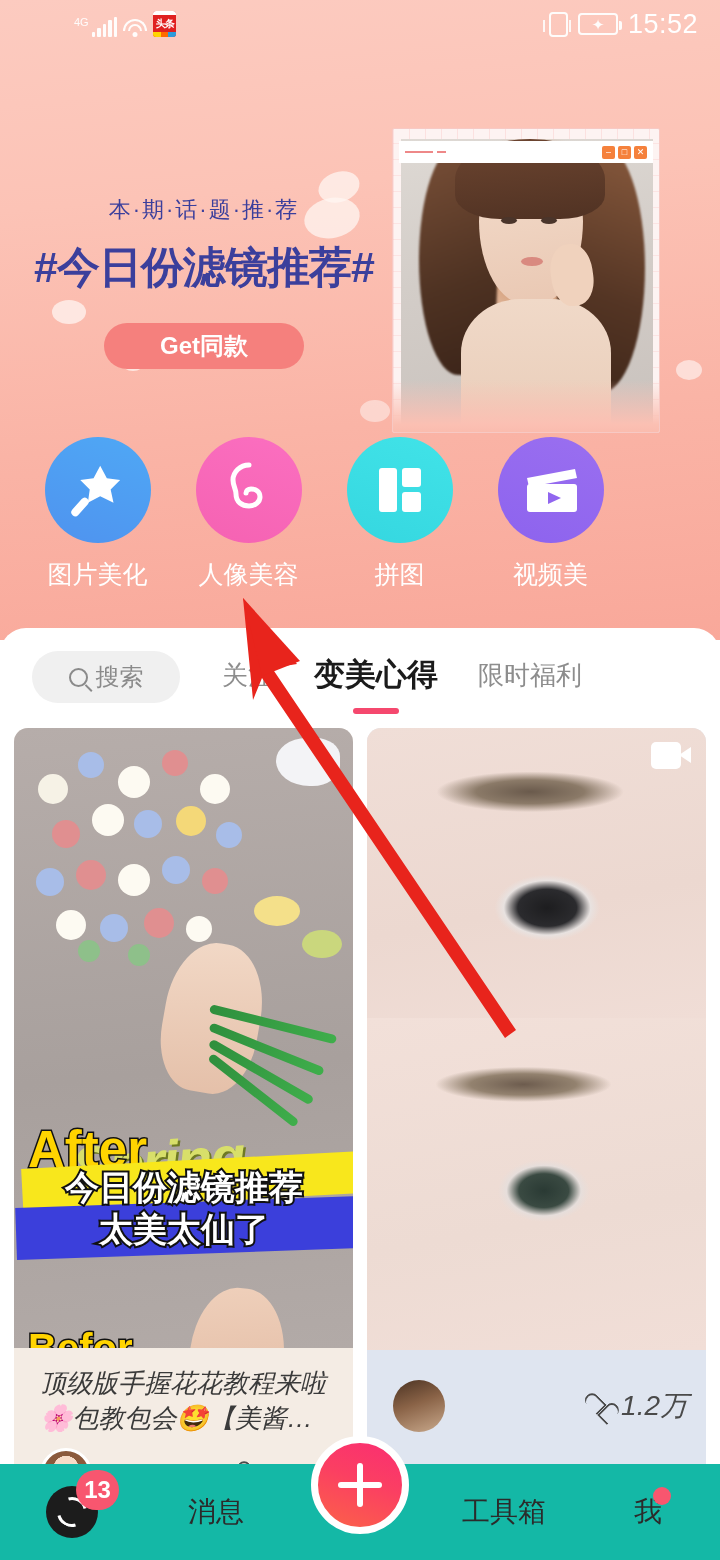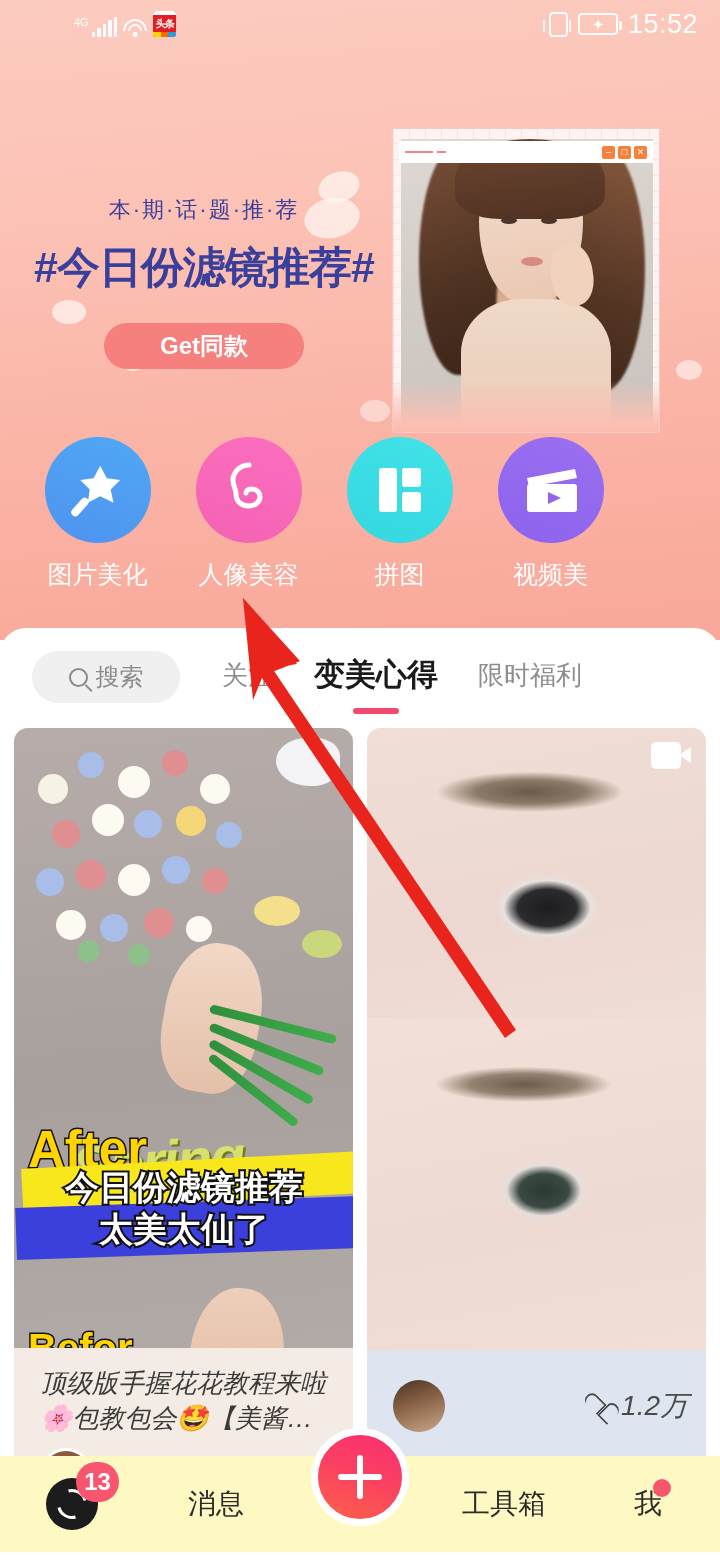--- a/index.html
+++ b/index.html
@@ -178,21 +178,21 @@
   .heart{ width:26px;height:24px; position:relative; }
   .heart::before,.heart::after{ content:""; position:absolute; width:14px;height:21px;border-radius:14px 14px 0 0; border:2.4px solid #4a4a4a; box-sizing:border-box;}
   .heart::before{ left:12px; transform:rotate(45deg); transform-origin:0 100%; border-right:none;}
   .heart::after{ left:12px; transform:rotate(-45deg); transform-origin:0 100%; border-left:none;}
 
   
   .arrow-svg{ position:absolute; left:0; top:0; width:720px; height:1560px; pointer-events:none; z-index:40; }
 
   
   .bottomnav{
-    position:absolute; left:0; bottom:8px; width:720px; height:96px; background:#fef9c3;
+    position:absolute; left:0; bottom:0; width:720px; height:96px; background:#14b8a6;
     display:flex; align-items:center; z-index:30;
   }
   .nav-item{ flex:1; text-align:center; position:relative; font-size:28px; color:#2b2b2b; }
   .sync{ width:52px;height:52px;border-radius:50%;background:#1c1c1c;display:inline-flex;align-items:center;justify-content:center;position:relative;}
   .sync .ring{ width:30px;height:30px;border:3.2px solid #fff;border-radius:50%;border-right-color:transparent;border-left-color:transparent;transform:rotate(30deg);}
   .badge{ position:absolute; left:58%; top:-16px; min-width:40px; height:40px; padding:0 8px; background:#f8566f; color:#fff; border-radius:20px; font-size:24px; display:flex; align-items:center; justify-content:center; font-weight:600;}
   .fab{ position:absolute; left:50%; transform:translateX(-50%); bottom:26px; width:98px;height:98px;border-radius:50%;
         background:linear-gradient(200deg,#fa2e72 0%,#fb3f62 45%,#fb6248 100%); display:flex;align-items:center;justify-content:center;
         border:7px solid #fff; z-index:31;}
   .fab .plus{ position:relative; width:44px;height:44px;}

